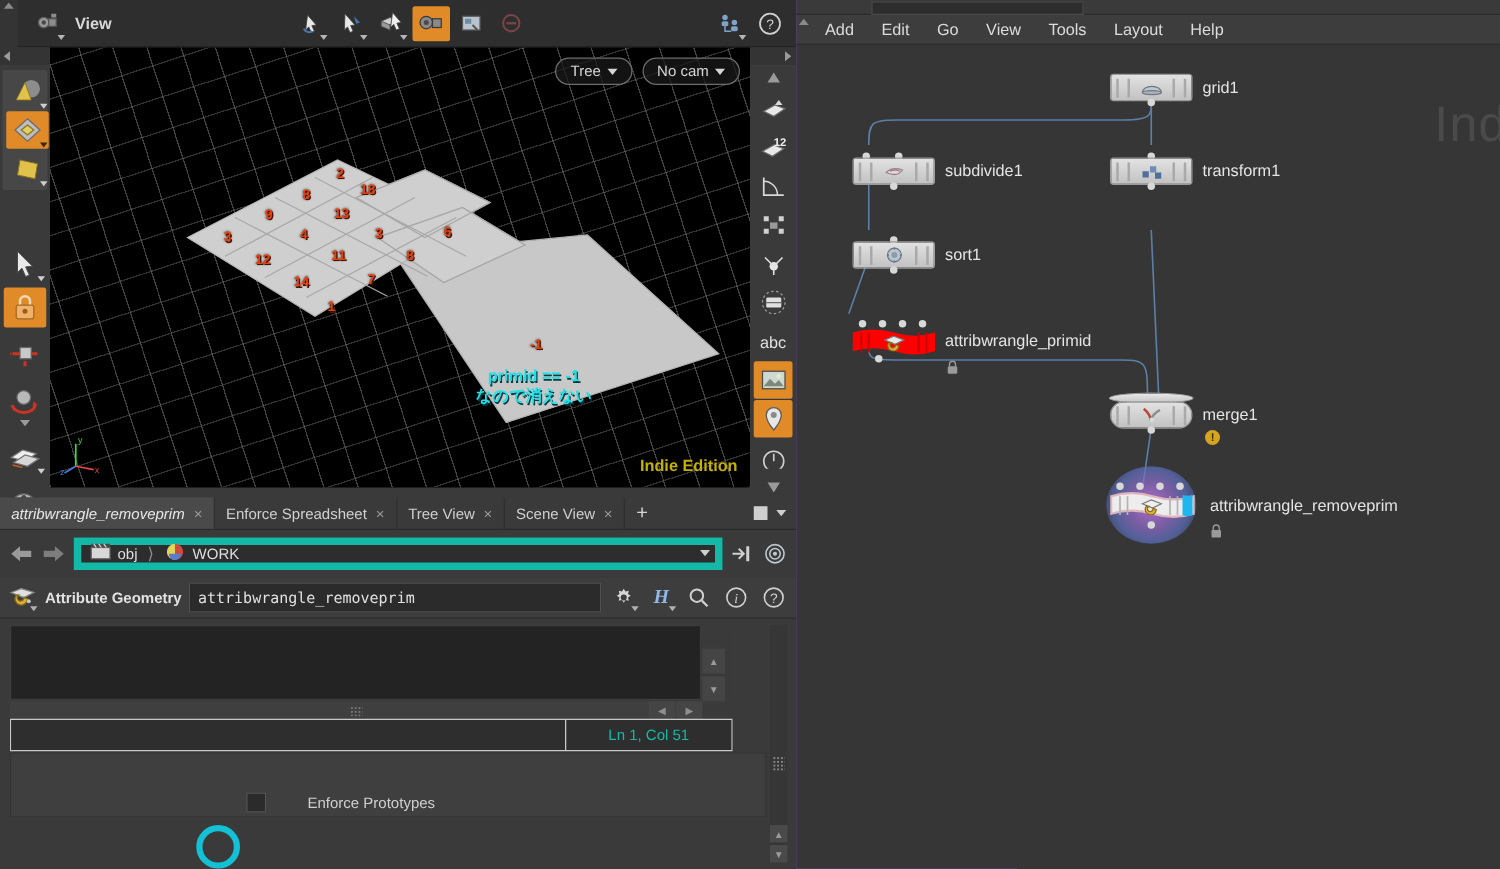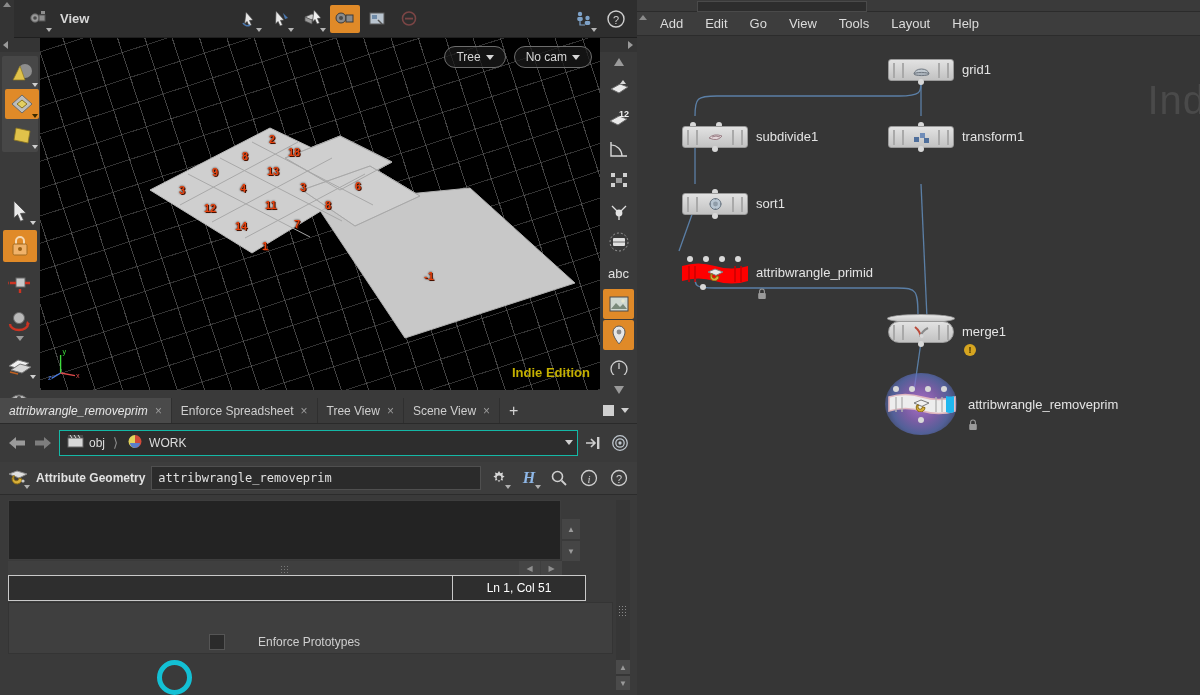--- a/index.html
+++ b/index.html
@@ -87,21 +87,21 @@
   .tab .x { color:#9b9b9b; font-size:12px; }
   .tab-add { display:flex; align-items:center; padding:0 9px; color:#d5d5d5; font-size:16px; }
   .tab-right { margin-left:auto; display:flex; align-items:center; gap:7px; padding:0 8px; }
   .sq { width:11px; height:11px; background:#cfcfcf; }
   .caret-s { border-left:4px solid transparent; border-right:4px solid transparent; border-top:5px solid #cfcfcf; }
 
   
   #pathbar { position:absolute; left:0; top:424px; width:637px; height:37px; background:#3a3a3a;
      display:flex; align-items:center; gap:6px; padding:0 7px; }
   .nav-arrow { width:20px; height:20px; display:flex; align-items:center; justify-content:center; position:relative;}
-  .path-field { flex:1; height:26px; background:#2d2d2d; border:1px solid #14b8a6; display:flex; align-items:center;
+  .path-field { flex:1; height:26px; background:#2d2d2d; border:6px solid #14b8a6; display:flex; align-items:center;
      gap:5px; padding:0 4px; }
   .crumb { display:flex; align-items:center; gap:5px; padding:0 3px; font-size:12px; color:#ddd; }
   .crumb-sep { color:#8f8f8f; font-size:13px; }
   .path-caret { margin-left:auto; }
 
   
   #param-hdr { position:absolute; left:0; top:462px; width:637px; height:33px; background:#3d3d3d;
      display:flex; align-items:center; gap:6px; padding:0 6px; border-bottom:1px solid #2c2c2c;}
   #param-hdr .ptitle { font-weight:bold; font-size:12px; color:#e2e2e2; white-space:nowrap;}
   #param-hdr .pname { flex:1; height:24px; background:#2b2b2b; border:1px solid #4f4f4f; color:#e0e0e0;
@@ -116,21 +116,21 @@
   #code-hbar { position:absolute; left:8px; top:561px; width:553px; height:16px; background:#3f3f3f; display:flex; align-items:center; justify-content:center;}
   .dots { width:10px; height:8px;
     background-image: radial-gradient(#777 40%, transparent 41%);
     background-size: 3px 3px; }
   #code-hbtns { position:absolute; left:519px; top:561px; width:44px; height:16px; display:flex; }
   .hbtn { width:21px; height:15px; background:#454545; display:flex; align-items:center; justify-content:center; color:#8e8e8e; font-size:8px; margin-right:1px;}
 
   
   #lncol-row { position:absolute; left:8px; top:575px; width:578px; height:26px; display:flex; border:1px solid #c9c9c9;}
   #lncol-row .blank { flex:1; background:#2e2e2e; }
-  #lncol-row .val { width:133px; background:#2e2e2e; display:flex; align-items:center; justify-content:center; color:#ffffff; font-size:12px; border-left:1px solid #c9c9c9;}
+  #lncol-row .val { width:133px; background:#2e2e2e; display:flex; align-items:center; justify-content:center; color:#14b8a6; font-size:12px; border-left:1px solid #c9c9c9;}
 
   
   .prow { position:absolute; display:flex; align-items:center; }
   .plabel { text-align:right; color:#cfcfcf; font-size:12px; }
   .pfield { background:#262626; border:1px solid #4a4a4a; height:22px; color:#d8d8d8;
      display:flex; align-items:center; padding:0 6px; font-size:12px; }
   .pcheck { width:16px; height:16px; background:#2b2b2b; border:1px solid #555; }
 
   #param-body { position:absolute; left:8px; top:602px; width:605px; height:52px; background:#3f3f3f; border:1px solid #343434;}
   #right-sb { position:absolute; left:616px; top:500px; width:14px; height:190px; background:#363636; }
@@ -358,20 +358,24 @@
       <span class="primnum" style="left:260px;top:143px;">3</span>
       <span class="primnum" style="left:315px;top:142px;">6</span>
       <span class="primnum" style="left:164px;top:164px;">12</span>
       <span class="primnum" style="left:225px;top:161px;">11</span>
       <span class="primnum" style="left:285px;top:161px;">8</span>
       <span class="primnum" style="left:195px;top:182px;">14</span>
       <span class="primnum" style="left:254px;top:180px;">7</span>
       <span class="primnum" style="left:222px;top:202px;">1</span>
 
       <span class="primnum" style="left:384px;top:232px;">-1</span>
+      <div class="vp-overlay" style="left:302px;top:255px;width:170px;">
+        <div>primid == -1</div>
+        <div>なので消えない</div>
+      </div>
 
       <div class="cam-pills">
         <div class="pill">
           <span>Tree</span>
           <span class="caret"></span>
         </div>
         <div class="pill">
           <span>No cam</span>
           <span class="caret"></span>
         </div>
@@ -593,21 +597,21 @@
       <div class="hbtn">◀</div>
       <div class="hbtn">▶</div>
     </div>
 
     <div id="lncol-row">
       <div class="blank"></div>
       <div class="val">Ln 1, Col 51</div>
     </div>
 
     <div id="param-body"></div>
-    <div class="prow" style="left:20px;top:634px;width:605px;gap:24px;">
+    <div class="prow" style="left:8px;top:634px;width:605px;gap:24px;">
       <span style="width:165px;"></span>
       <span class="pcheck"></span>
       <span class="plabel" style="margin-left:9px;">Enforce Prototypes</span>
     </div>
 
     <div id="right-sb">
       <div class="grip"></div>
       <div class="sb-btn" style="position:absolute;bottom:16px;">▲</div>
       <div class="sb-btn" style="position:absolute;bottom:0;">▼</div>
     </div>

